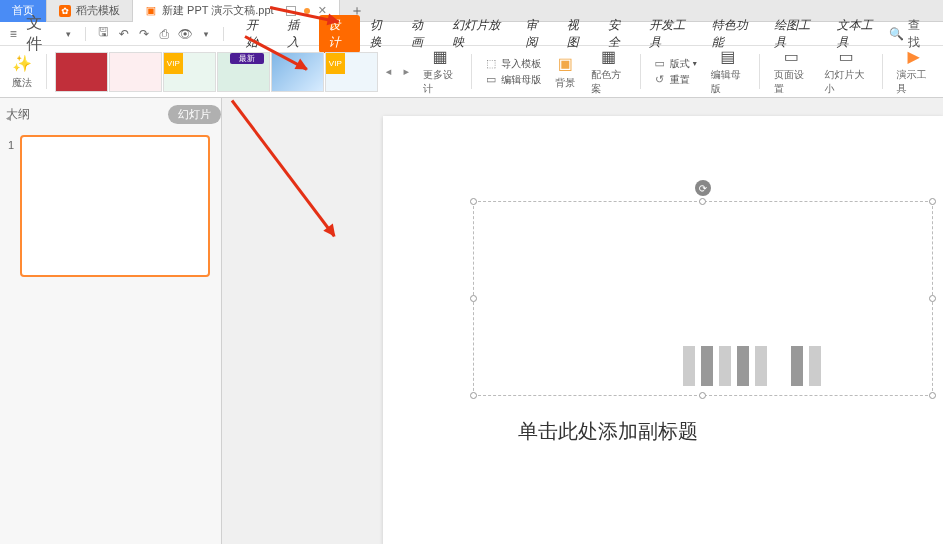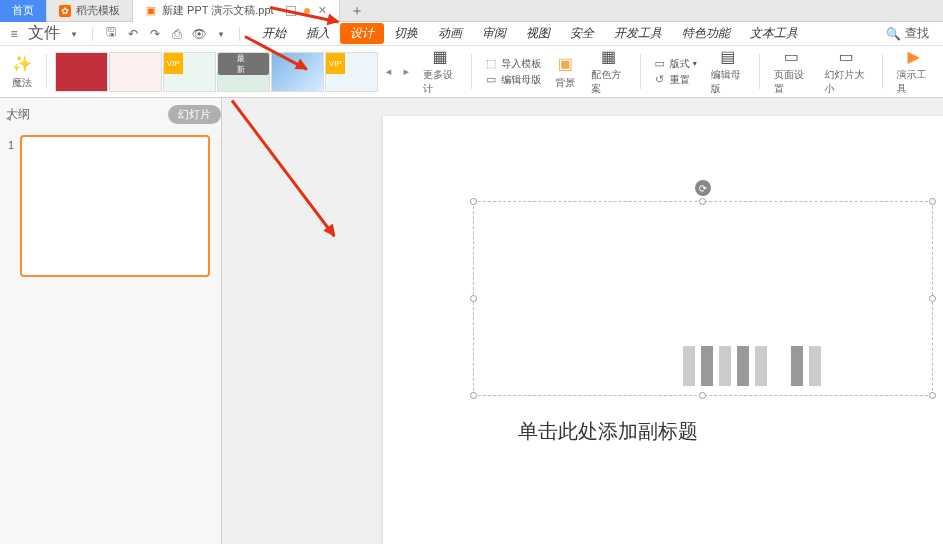--- a/index.html
+++ b/index.html
@@ -27,21 +27,21 @@
   .menu-find { margin-left: auto; display:flex; align-items:center; gap:4px; font-size:12px; color:#555; cursor:pointer; padding-right: 8px;}
   
   
   .ribbon { display: flex; align-items: stretch; background: #fff; height: 52px; border-bottom: 1px solid #d0d0d0; padding: 4px 6px; gap:4px;}
   .ribbon-btn { display:flex; flex-direction:column; align-items:center; justify-content:center; padding: 0 6px; font-size:10px; color:#666; cursor:pointer;}
   .ribbon-btn .ricon { width:20px; height:20px; display:flex; align-items:center; justify-content:center; font-size:16px; color:#555; margin-bottom:2px;}
   .ribbon-divider { width:1px; background:#e0e0e0; margin: 4px 4px;}
   .theme-strip { display:flex; align-items:center; gap:1px; height:44px; }
   .theme-item { width:53px; height:40px; background:#eee; border:1px solid #ddd; position:relative; cursor:pointer; overflow:hidden; display:flex; align-items:center; justify-content:center; font-size:8px; }
   .vip-badge { position:absolute; top:0; left:0; background:#ffb400; color:#fff; font-size:8px; padding:6px 3px; }
-  .new-badge { position:absolute; top:0; left:0; background:#737373; color:#fff; font-size:8px; padding:0 19px; border-radius:2px;}
+  .new-badge { position:absolute; top:0; left:12px; background:#4c1d95; color:#fff; font-size:8px; padding:0 9px; border-radius:2px;}
   .ribbon-small-grp { display:flex; flex-direction:column; justify-content:center; gap:2px; padding:0 4px;}
   .ribbon-small { display:flex; align-items:center; font-size:10px; color:#555; cursor:pointer; gap:3px; white-space:nowrap;}
   .ribbon-small .sicon{ width:14px; height:14px; display:inline-flex; align-items:center; justify-content:center; font-size:11px; color:#777;}
   
   
   .body-area { display:flex; height: calc(100% - 98px); }
   .sidebar { width: 222px; background:#f7f7f7; border-right:1px solid #d0d0d0; display:flex; flex-direction:column;}
   .sidebar-tabs { display:flex; align-items:center; justify-content:space-between; gap:1px; padding: 6px 0;}
   .side-tab { font-size:12px; color:#666; cursor:pointer; padding:2px 6px;}
   .side-tab.pill { background:#b0b0b0; color:#fff; border-radius:10px; padding:2px 10px; font-size:11px;}
@@ -103,25 +103,27 @@
     <span class="menu-icon">👁</span>
     <span class="menu-icon" style="font-size:9px;">▾</span>
     <span class="menu-divider"></span>
   </div>
   <div class="menu-tabs">
     <span class="menu-tab">开始</span>
     <span class="menu-tab">插入</span>
     <span class="menu-tab active">设计</span>
     <span class="menu-tab">切换</span>
     <span class="menu-tab">动画</span>
+    <span class="menu-tab">幻灯片放映</span>
     <span class="menu-tab">审阅</span>
     <span class="menu-tab">视图</span>
     <span class="menu-tab">安全</span>
     <span class="menu-tab">开发工具</span>
     <span class="menu-tab">特色功能</span>
+    <span class="menu-tab">绘图工具</span>
     <span class="menu-tab">文本工具</span>
   </div>
   <div class="menu-find">
     <span>🔍</span>
     <span>查找</span>
   </div>
 </div>
 
 <div class="ribbon">
   <div class="ribbon-btn">

